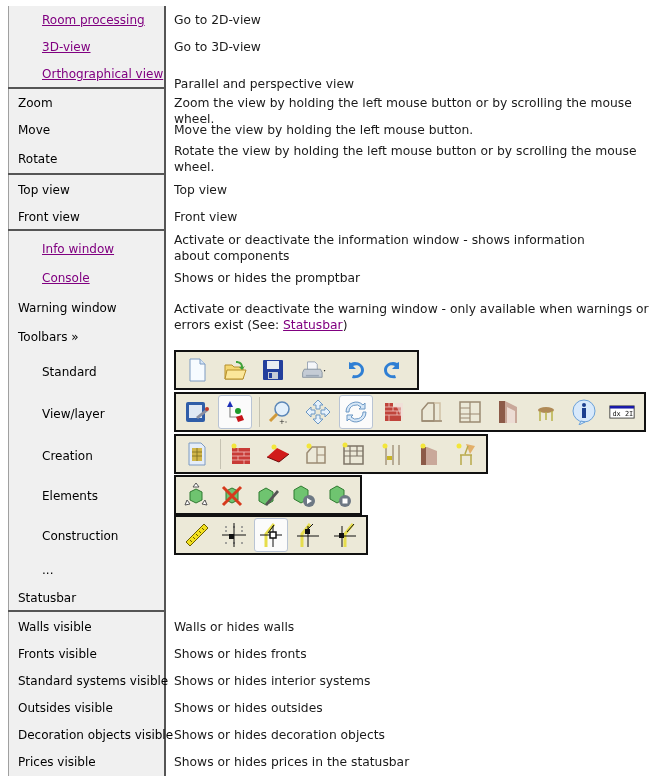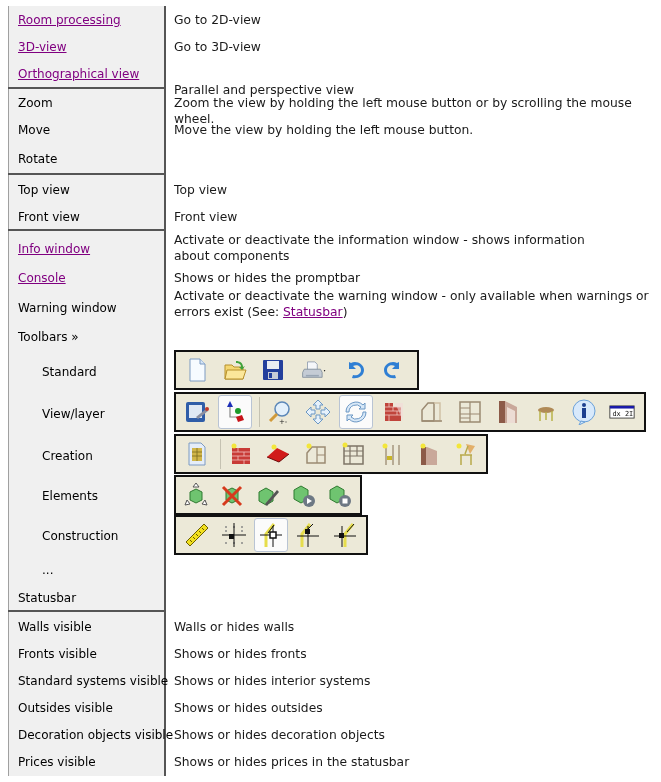--- a/index.html
+++ b/index.html
@@ -4,21 +4,21 @@
 <style>
   * { box-sizing: border-box; }
   html, body { margin: 0; padding: 0; background: #ffffff; }
   body { width: 661px; height: 782px; position: relative; overflow: hidden;
          font-family: "DejaVu Sans", sans-serif; font-size: 12px; color: #1a1a1a; }
   .side { position: absolute; left: 8px; top: 6px; width: 158px; height: 770px;
           background: #f0f0f0; border-left: 1px solid #a0a0a0; border-right: 2px solid #555; }
   .sep { position: absolute; left: 8px; width: 158px; height: 0; border-top: 2px solid #555; }
   .lab { position: absolute; left: 18px; white-space: nowrap; font-size: 12px; color: #000000; }
   .lab.sub { left: 42px; }
-  .lab.link { color: #800080; text-decoration: underline; cursor: pointer; }
+  .lab.link { color: #800080; text-decoration: underline; cursor: pointer; margin-left: 24px; }
   .desc { position: absolute; left: 174px; font-size: 12.3px; line-height: 16px; color: #1a1a1a; width: 485px; }
   .desc a { color: #800080; text-decoration: underline; }
   .tb { position: absolute; left: 174px; height: 40px; background: #ece9d8;
         border: 2px solid #111; display: flex; align-items: center; padding-left: 4px; }
   .ic { width: 34px; height: 34px; display: flex; align-items: center; justify-content: center; margin-right: 4px; }
   .ic.pressed { background: #fbfbfb; border: 1px solid #b9c4d4; border-radius: 3px; }
   .ic svg { width: 26px; height: 26px; }
   .div { width: 1px; height: 30px; background: #c5c2b2; margin: 0 3px; }
 </style>
 </head>
@@ -51,30 +51,31 @@
 <span class="lab" style="top:591px">Statusbar</span>
 <span class="lab" style="top:620px">Walls visible</span>
 <span class="lab" style="top:647px">Fronts visible</span>
 <span class="lab" style="top:674px">Standard systems visible</span>
 <span class="lab" style="top:701px">Outsides visible</span>
 <span class="lab" style="top:728px">Decoration objects visible</span>
 <span class="lab" style="top:755px">Prices visible</span>
 
 <div class="desc" style="top:12px">Go to 2D-view</div>
 <div class="desc" style="top:39px">Go to 3D-view</div>
-<div class="desc" style="top:82px">Parallel and perspective view</div>
+<div class="desc" style="top:76px">Parallel and perspective view</div>
 <div class="desc" style="top:95px">Zoom the view by holding the left mouse button or by scrolling the mouse wheel.</div>
 <div class="desc" style="top:122px">Move the view by holding the left mouse button.</div>
 <div class="desc" style="top:143px">
+  <div>Rotate the view by holding the left mouse button or by scrolling the mouse wheel.</div>
 </div>
 <div class="desc" style="top:182px">Top view</div>
 <div class="desc" style="top:209px">Front view</div>
 <div class="desc" style="top:232px; width:430px">Activate or deactivate the information window - shows information about components</div>
 <div class="desc" style="top:270px">Shows or hides the promptbar</div>
-<div class="desc" style="top:288px"><span>Activate or deactivate the warning window - only available when warnings or errors exist (See: </span><a>Statusbar</a><span>)</span></div>
+<div class="desc" style="top:301px"><span>Activate or deactivate the warning window - only available when warnings or errors exist (See: </span><a>Statusbar</a><span>)</span></div>
 <div class="desc" style="top:619px">Walls or hides walls</div>
 <div class="desc" style="top:646px">Shows or hides fronts</div>
 <div class="desc" style="top:673px">Shows or hides interior systems</div>
 <div class="desc" style="top:700px">Shows or hides outsides</div>
 <div class="desc" style="top:727px">Shows or hides decoration objects</div>
 <div class="desc" style="top:754px">Shows or hides prices in the statusbar</div>
 
 <div class="tb" style="top:350px; width:245px">
   <div class="ic">
       <svg viewBox="0 0 26 26">

